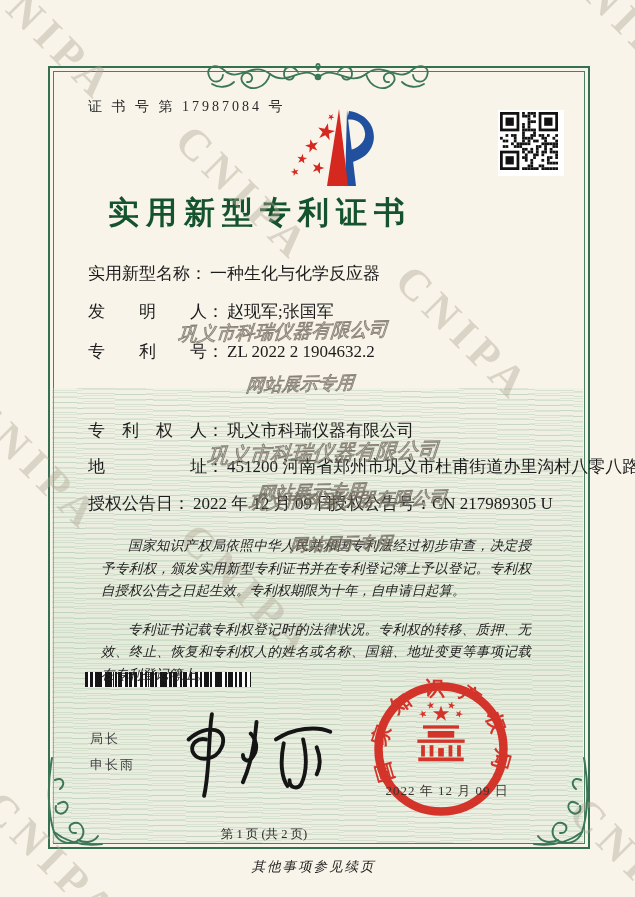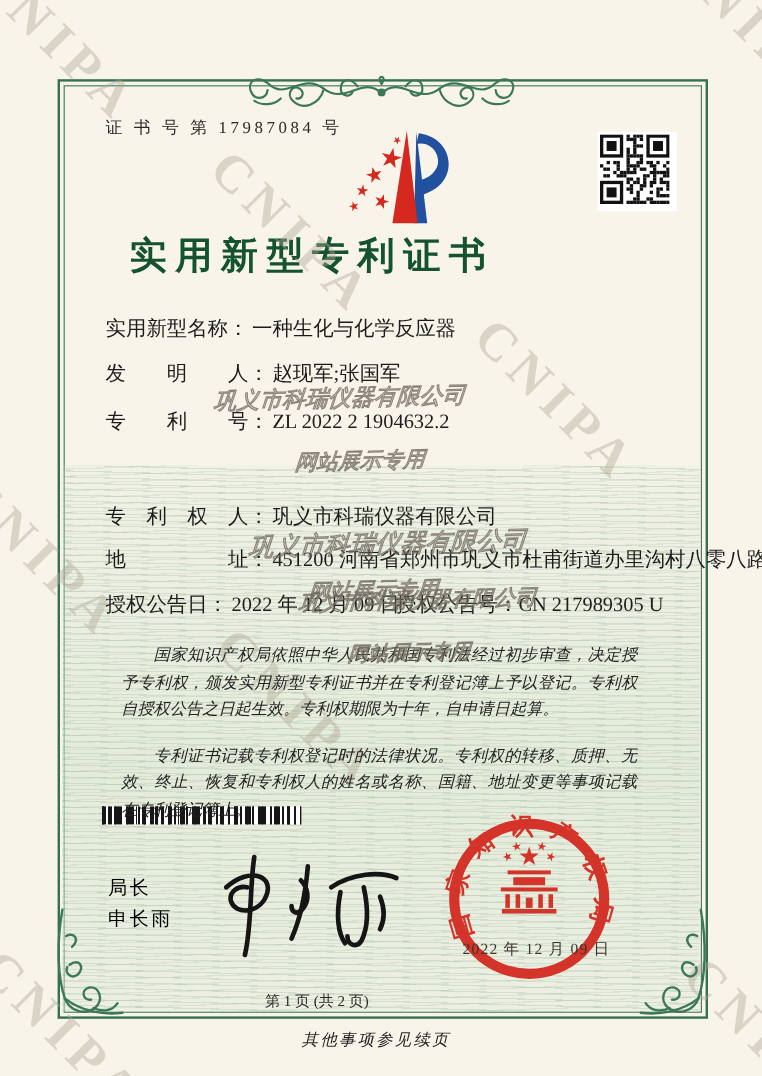--- a/index.html
+++ b/index.html
@@ -34,21 +34,21 @@
     font-style:italic;text-align:justify;color:#222;z-index:2;}
   .paras p{margin:16px;text-indent:2em;}
 
   .barcode{left:85px;top:672px;width:166px;height:15px;background-color:#fdfdfd;
     background-image:
       repeating-linear-gradient(90deg,#161616 0 2px,rgba(0,0,0,0) 2px 5px),
       repeating-linear-gradient(90deg,#161616 0 1px,rgba(0,0,0,0) 1px 7px),
       repeating-linear-gradient(90deg,#161616 0 3px,rgba(0,0,0,0) 3px 11px);}
 
   .signer{left:90px;font-family:Liberation Sans, sans-serif;
-    font-size:16px;color:#000000;letter-spacing:2px;}
+    font-size:13px;color:#404040;letter-spacing:2px;}
 
   .seal-date{left:374px;top:782px;width:146px;text-align:center;font-size:13px;
     color:#3a3531;letter-spacing:1px;z-index:6;}
   .page-no{left:0;top:826px;width:528px;text-align:center;font-size:12.5px;color:#2b2b2b;}
   .footer-note{left:0;top:858px;width:627px;text-align:center;font-size:13.5px;
     font-style:italic;color:#1f1f1f;letter-spacing:2px;}
 
   
   .wm-cnipa{position:absolute;font-size:44px;font-weight:bold;letter-spacing:7px;
     color:rgba(176,166,148,.42);transform:rotate(45deg);transform-origin:center;

